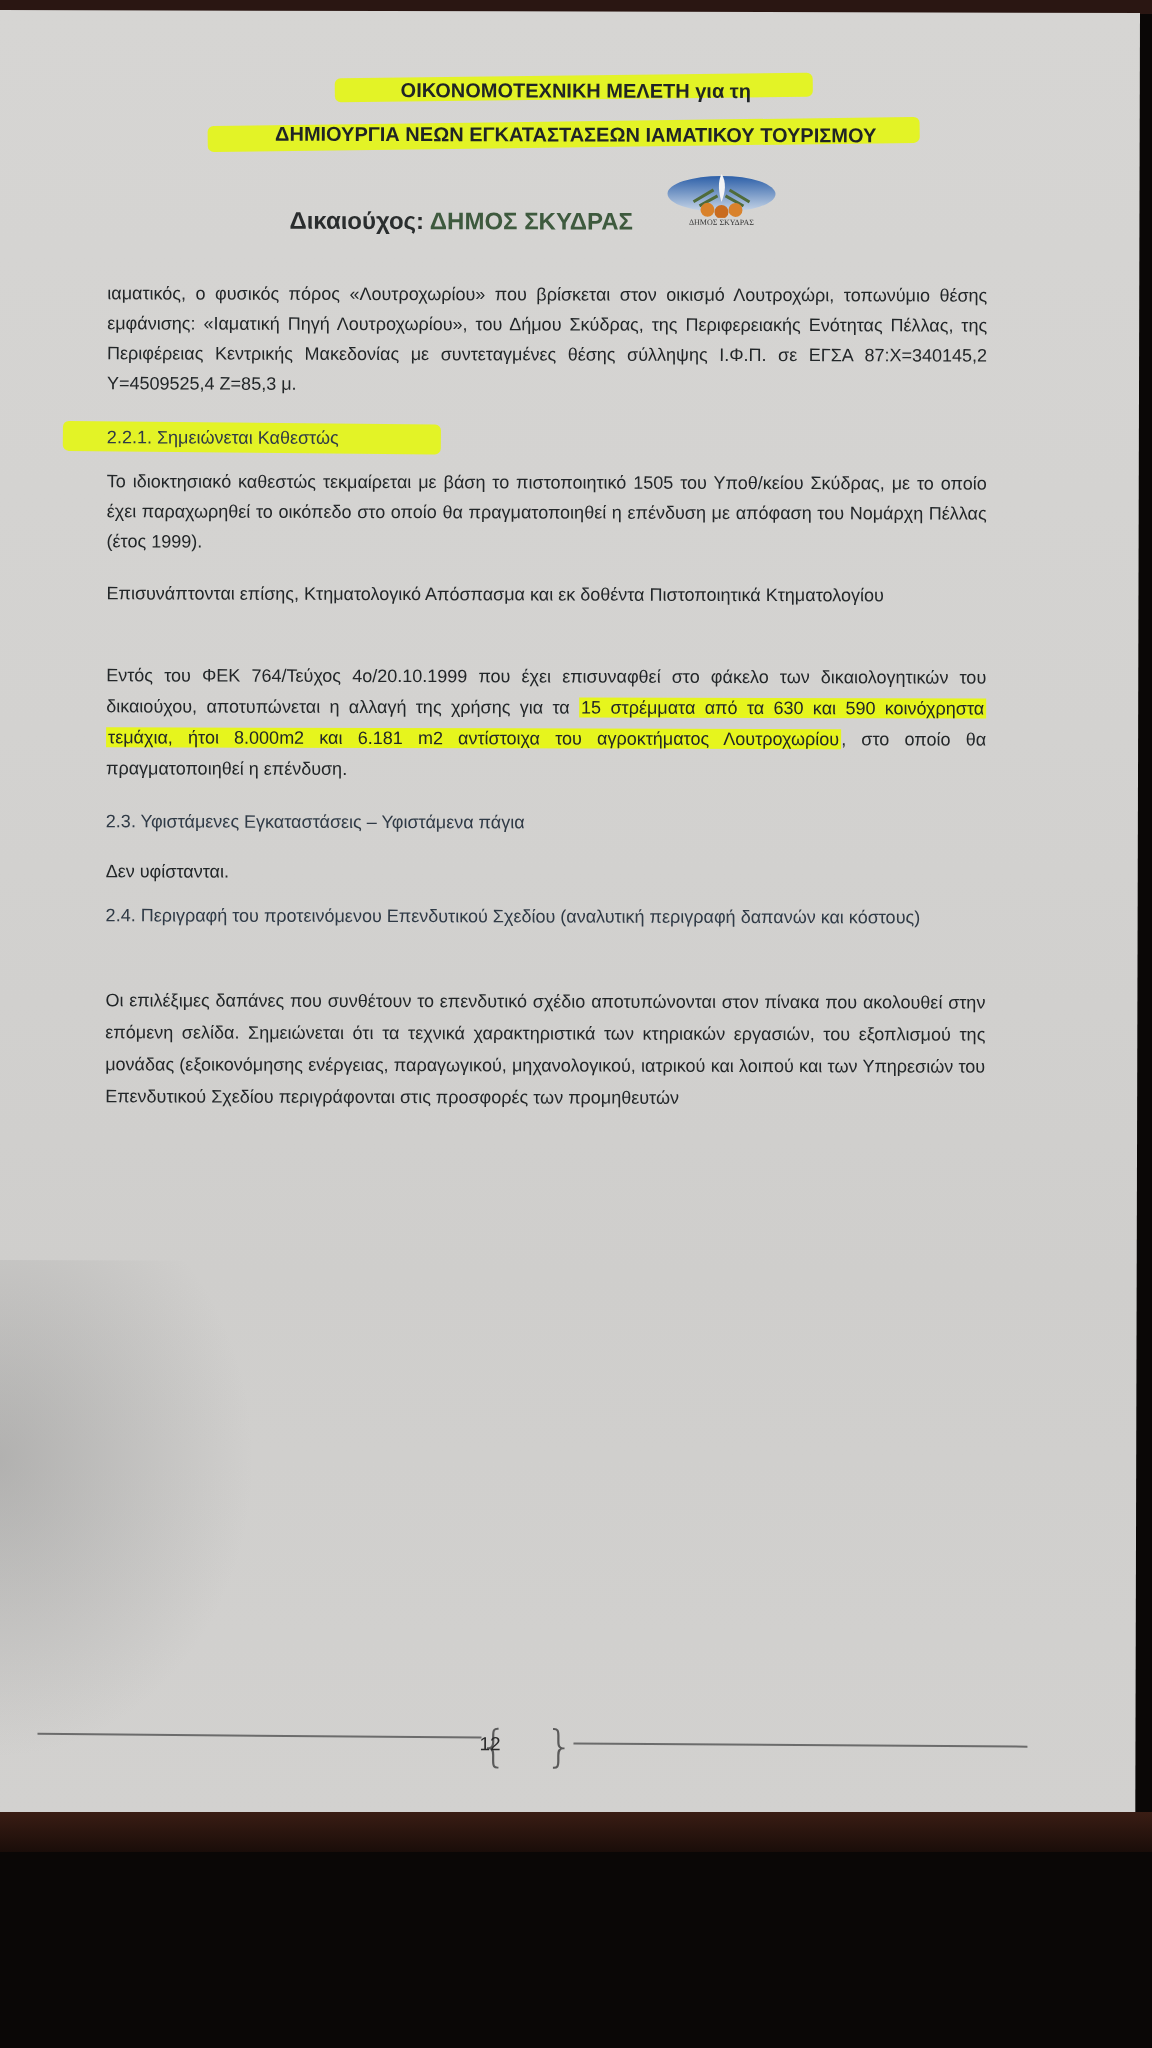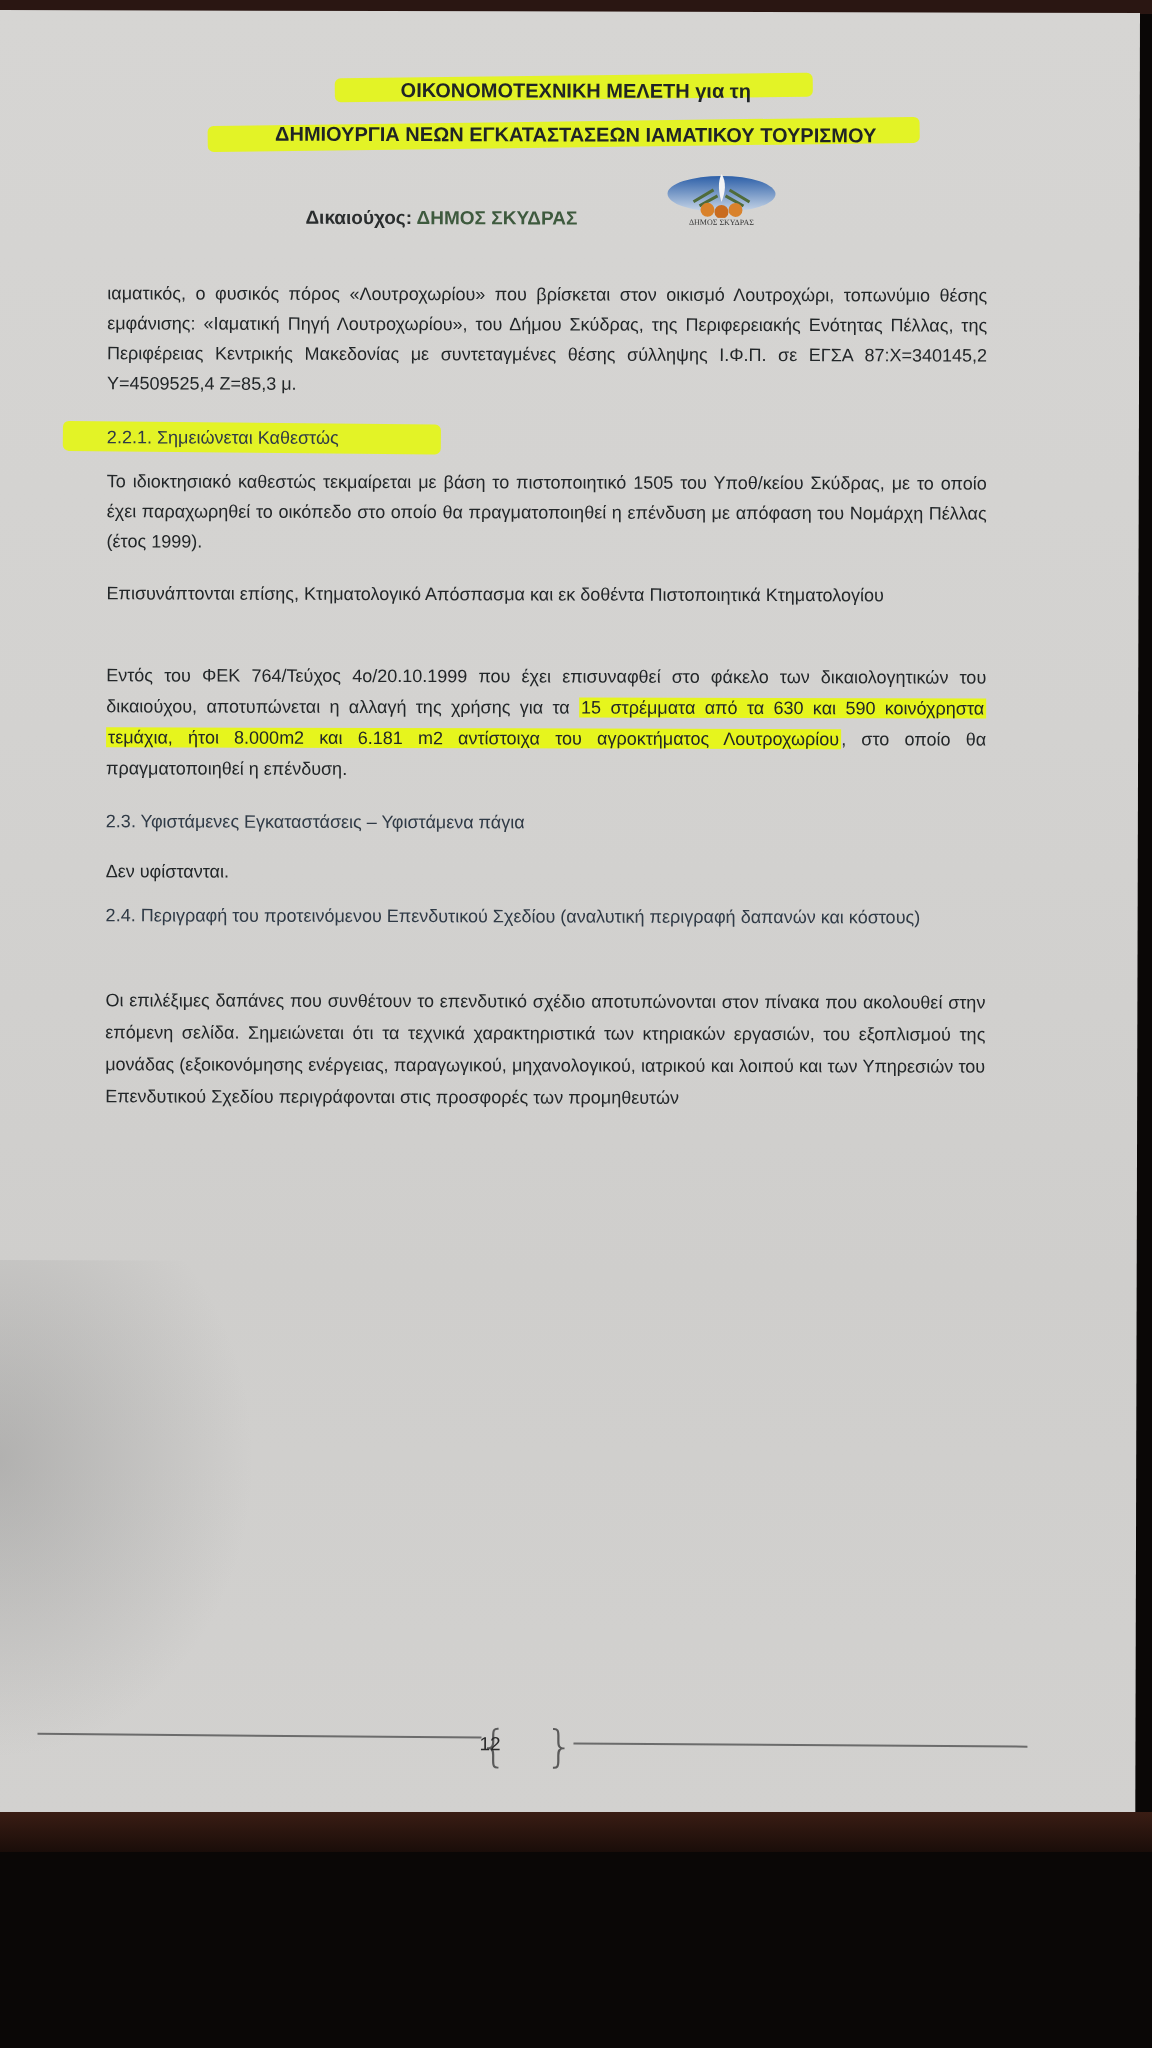--- a/index.html
+++ b/index.html
@@ -38,21 +38,21 @@
     font-weight: bold; font-size: 20px; color: #1f2426;
   }
   .title-line-1 { top: 68px; }
   .title-line-2 { top: 112px; }
   .hl-bar {
     position: absolute; background: #e4f41c; border-radius: 6px;
     opacity: 0.95;
   }
   .beneficiary {
     position: absolute; left: 290px; top: 196px;
-    font-size: 19px; font-weight: bold; color: #2a2d2e; margin-left: 16px;
+    font-size: 24px; font-weight: bold; color: #2a2d2e;
   }
   .beneficiary .value { color: #3e5a3e; }
   .logo {
     position: absolute; left: 664px; top: 160px; width: 116px; height: 60px;
   }
   .logo-caption {
     position: absolute; left: 0; top: 46px; width: 116px; text-align: center;
     font-family: "Liberation Serif", serif; font-size: 8px; color: #333;
   }
   .body-text {

